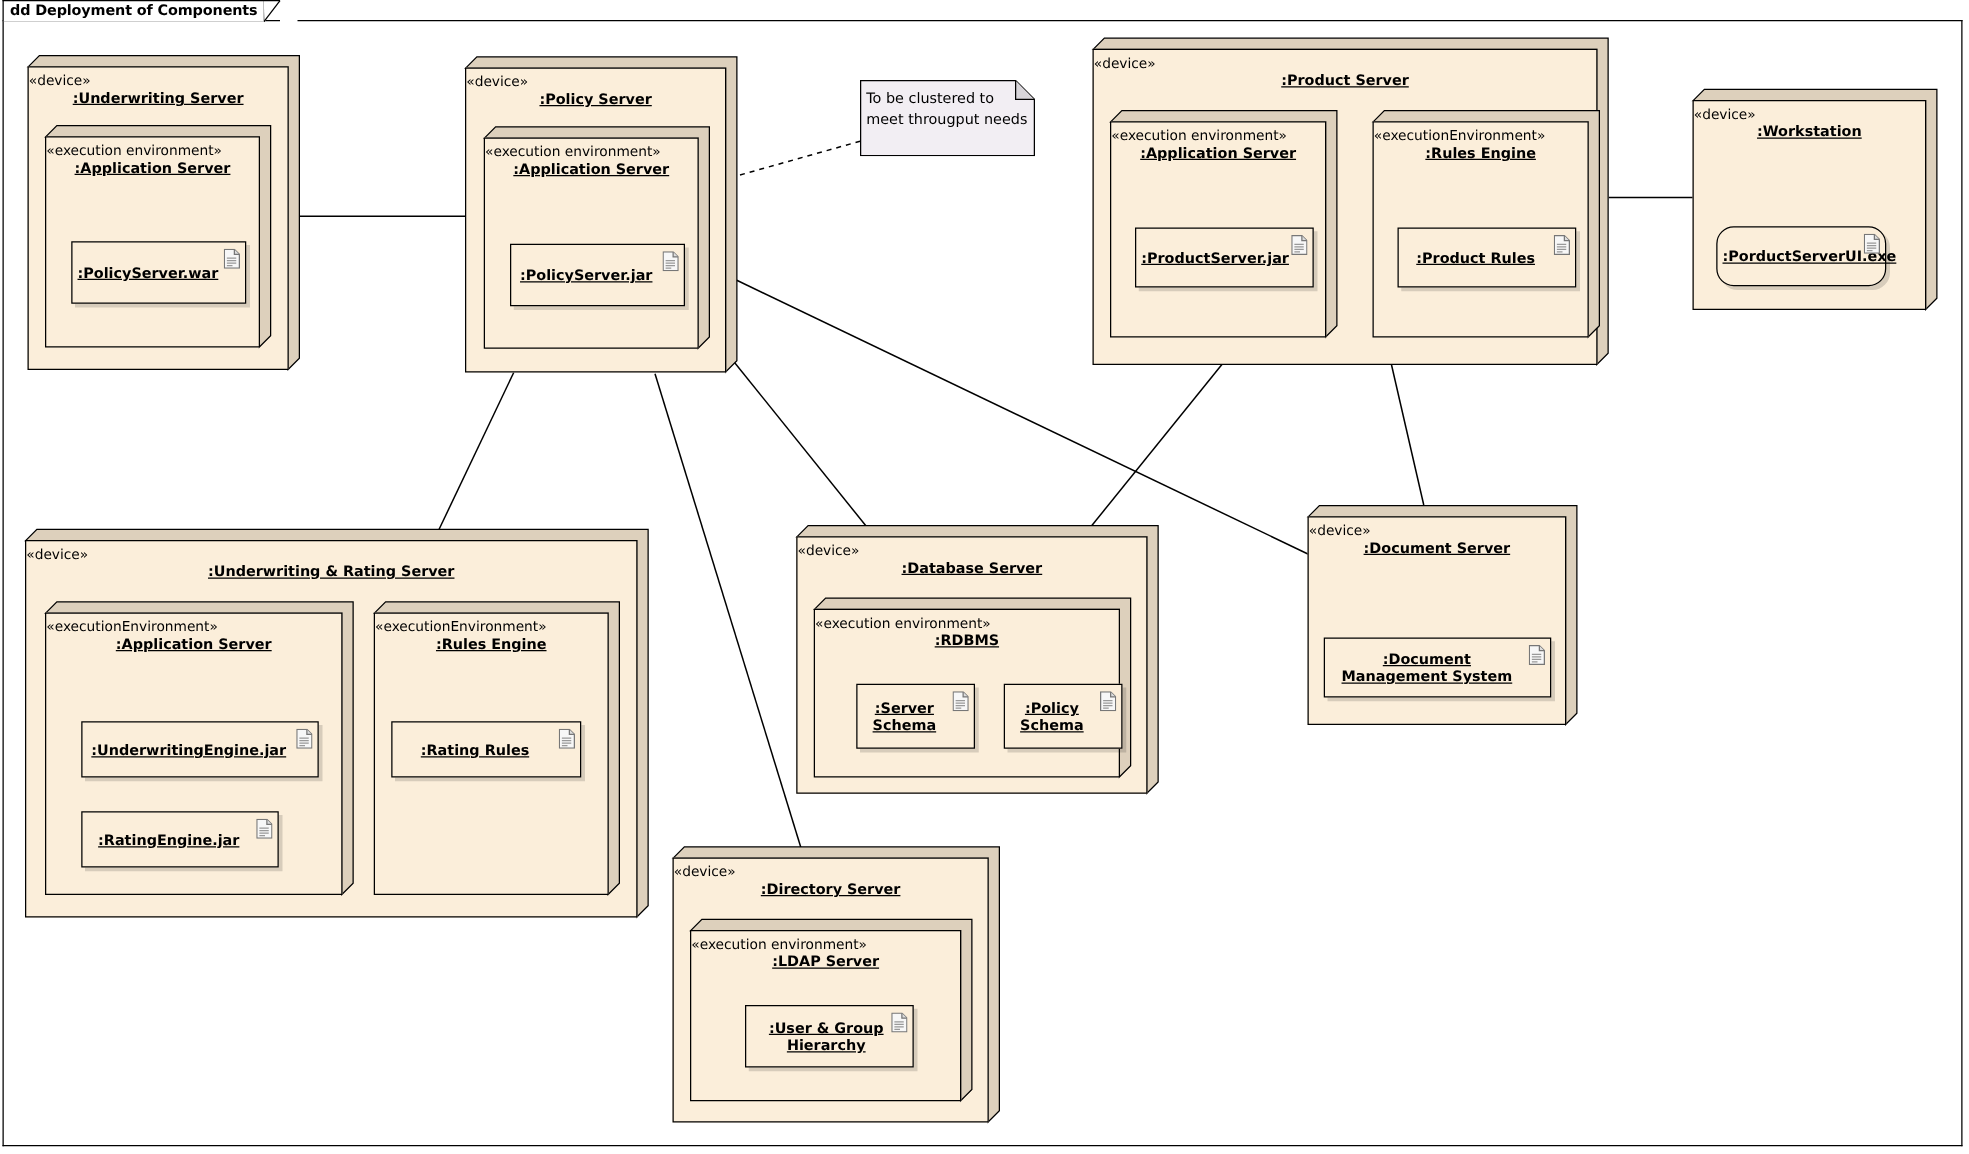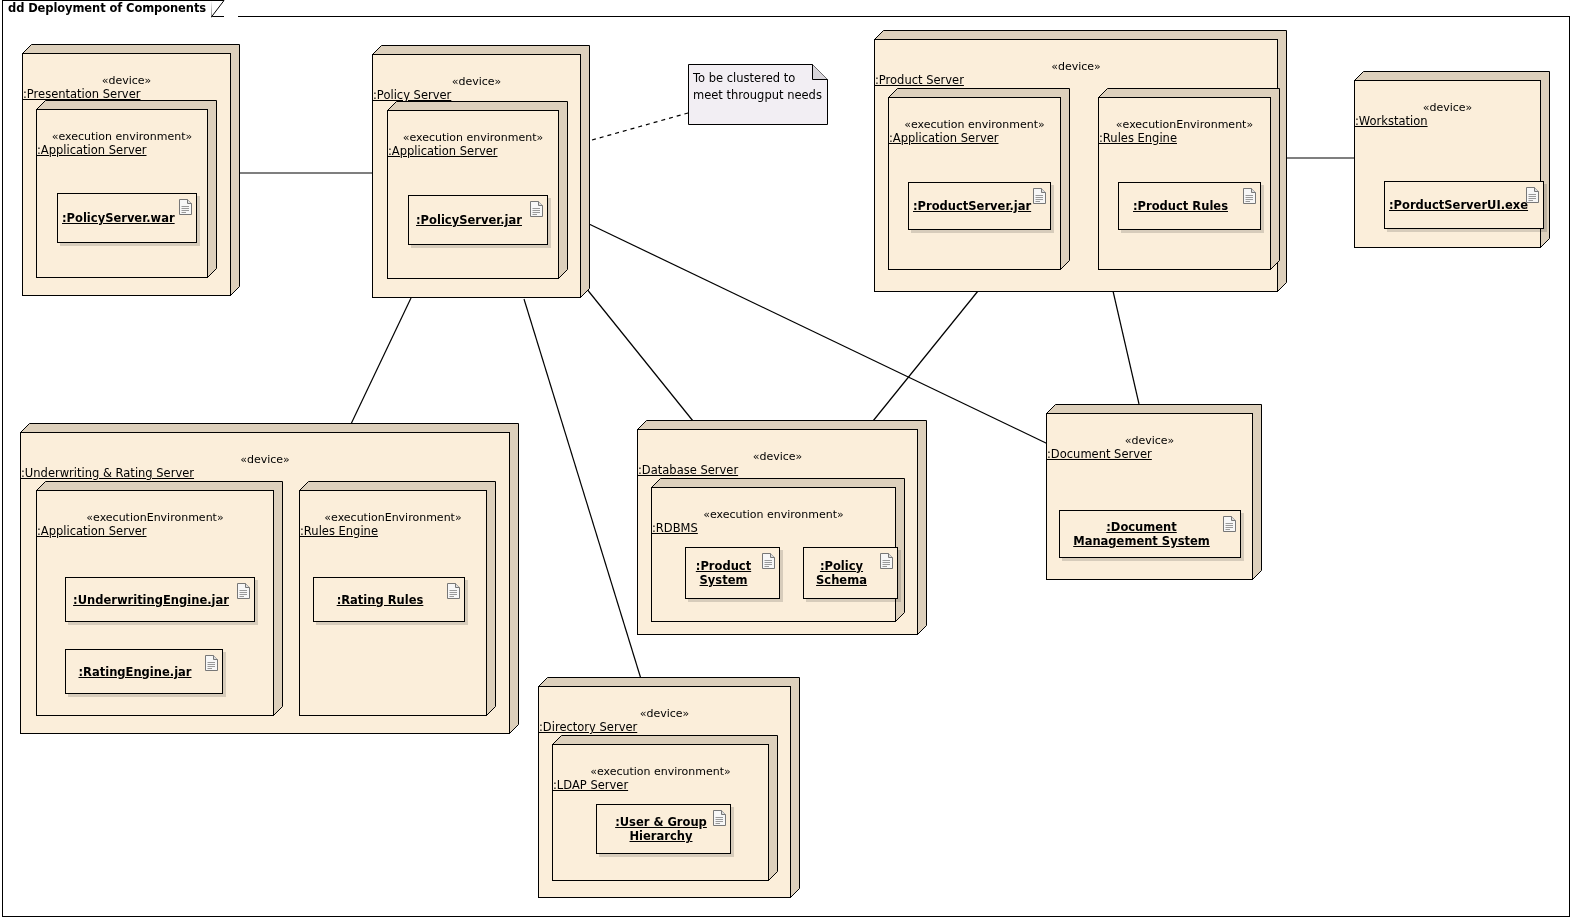--- a/index.html
+++ b/index.html
@@ -86,31 +86,30 @@
     position:absolute;
     left:0;
     top:9px;
     right:9px;
     bottom:0;
     background:#fbeeda;
     border:1px solid #000;
     box-sizing:border-box;
   }
   .node .stereo{
-    text-align:center;
     font-size:11px;
     line-height:13px;
     color:#000;
-    margin-top:20px;
+    margin-top:4px;
     white-space:nowrap;
   }
   .node .nodename{
-    text-align:left;
+    text-align:center;
     font-size:11.5px;
-    font-weight:normal;
+    font-weight:bold;
     line-height:14px;
     color:#000;
     text-decoration:underline;
     white-space:nowrap;
   }
   .node.inner .face{background:#fbeeda;}
 
   
   .artifact{
     position:absolute;
@@ -196,21 +195,21 @@
   </svg>
 
   <div class="node" style="left:22px; top:44px; width:218px; height:252px;">
     <div class="cube-top">
       <svg width="218" height="252" viewBox="0 0 218 252">
         <path d="M0.5,9.5 L9.5,0.5 L217.5,0.5 L217.5,242.5 L208.5,251.5 L208.5,9.5 Z" fill="#ddd0bc" stroke="#000" stroke-width="1"></path>
       </svg>
     </div>
     <div class="face">
       <div class="stereo">«device»</div>
-      <div class="nodename">:Presentation Server</div>
+      <div class="nodename">:Underwriting Server</div>
     </div>
 
     <div class="node inner" style="left:14px; top:56px; width:181px; height:178px;">
       <div class="cube-top">
         <svg width="181" height="178" viewBox="0 0 181 178">
           <path d="M0.5,9.5 L9.5,0.5 L180.5,0.5 L180.5,168.5 L171.5,177.5 L171.5,9.5 Z" fill="#ddd0bc" stroke="#000" stroke-width="1"></path>
         </svg>
       </div>
       <div class="face">
         <div class="stereo">«execution environment»</div>
@@ -342,21 +341,21 @@
   <div class="node" style="left:1354px; top:71px; width:196px; height:177px;">
     <div class="cube-top">
       <svg width="196" height="177" viewBox="0 0 196 177">
         <path d="M0.5,9.5 L9.5,0.5 L195.5,0.5 L195.5,167.5 L186.5,176.5 L186.5,9.5 Z" fill="#ddd0bc" stroke="#000" stroke-width="1"></path>
       </svg>
     </div>
     <div class="face">
       <div class="stereo">«device»</div>
       <div class="nodename">:Workstation</div>
     </div>
-    <div class="artifact" style="left:30px; top:110px; width:160px; height:48px;">
+    <div class="artifact" style="left:19px; top:110px; width:136px; height:48px;border-radius:14px;">
       <div class="alabel">:PorductServerUI.exe</div>
       <div class="doc-icon">
         <svg width="13" height="16" viewBox="0 0 13 16">
           <path d="M0.5,0.5 L8.5,0.5 L12.5,4.5 L12.5,15.5 L0.5,15.5 Z" fill="#f7f7f7" stroke="#777" stroke-width="1"></path>
           <path d="M8.5,0.5 L8.5,4.5 L12.5,4.5" fill="#dddddd" stroke="#777" stroke-width="1"></path>
           <path d="M2.5,7.5 H10" stroke="#999" stroke-width="1"></path>
           <path d="M2.5,9.5 H10" stroke="#999" stroke-width="1"></path>
           <path d="M2.5,11.5 H10" stroke="#999" stroke-width="1"></path>
           <path d="M2.5,13.5 H7" stroke="#999" stroke-width="1"></path>
         </svg>
@@ -454,21 +453,21 @@
       <div class="cube-top">
         <svg width="254" height="144" viewBox="0 0 254 144">
           <path d="M0.5,9.5 L9.5,0.5 L253.5,0.5 L253.5,134.5 L244.5,143.5 L244.5,9.5 Z" fill="#ddd0bc" stroke="#000" stroke-width="1"></path>
         </svg>
       </div>
       <div class="face">
         <div class="stereo">«execution environment»</div>
         <div class="nodename">:RDBMS</div>
       </div>
       <div class="artifact" style="left:34px; top:69px; width:95px; height:52px;">
-        <div class="alabel" style="right:20px; left:2px;">:Product System</div>
+        <div class="alabel" style="right:20px; left:2px;">:Server Schema</div>
         <div class="doc-icon">
           <svg width="13" height="16" viewBox="0 0 13 16">
             <path d="M0.5,0.5 L8.5,0.5 L12.5,4.5 L12.5,15.5 L0.5,15.5 Z" fill="#f7f7f7" stroke="#777" stroke-width="1"></path>
             <path d="M8.5,0.5 L8.5,4.5 L12.5,4.5" fill="#dddddd" stroke="#777" stroke-width="1"></path>
             <path d="M2.5,7.5 H10" stroke="#999" stroke-width="1"></path>
             <path d="M2.5,9.5 H10" stroke="#999" stroke-width="1"></path>
             <path d="M2.5,11.5 H10" stroke="#999" stroke-width="1"></path>
             <path d="M2.5,13.5 H7" stroke="#999" stroke-width="1"></path>
           </svg>
         </div>

